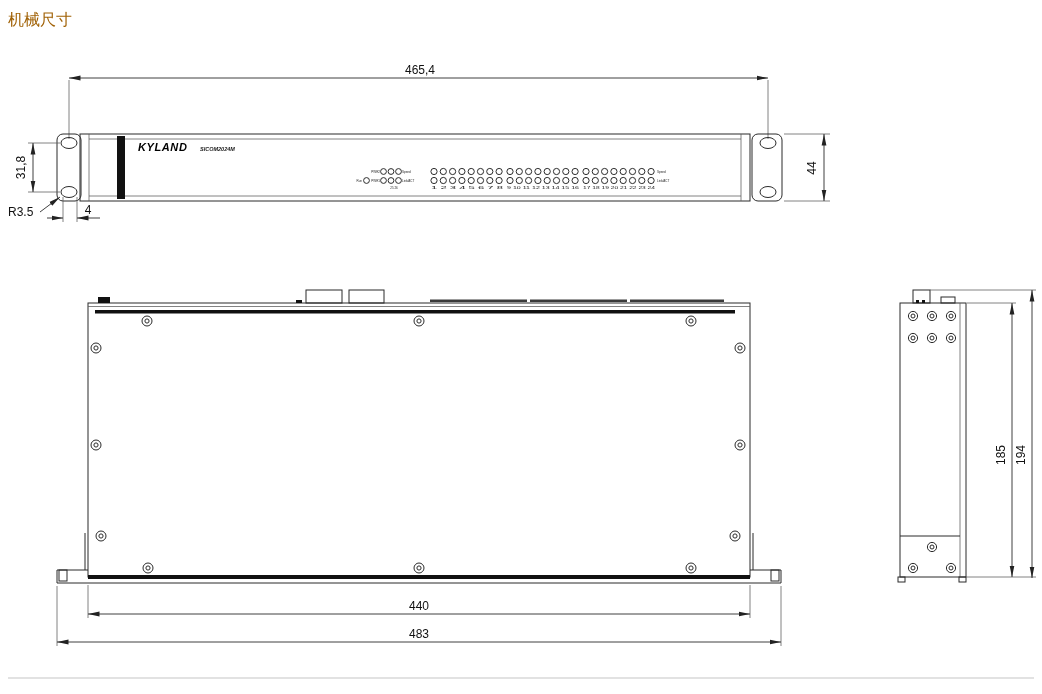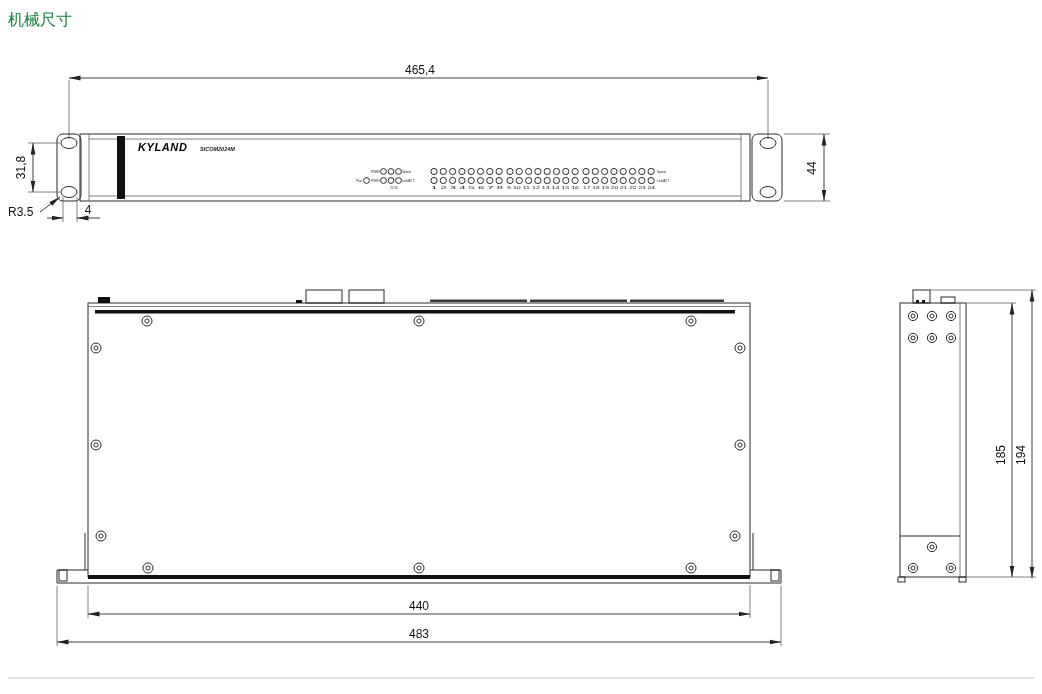--- a/index.html
+++ b/index.html
@@ -1,18 +1,18 @@
 <!DOCTYPE html>
 <html><head>
 <meta charset="utf-8">
 <style>
   html,body{margin:0;padding:0;background:#fff;}
   .page{position:relative;width:1042px;height:694px;background:#fff;overflow:hidden;
         font-family:"Liberation Sans",sans-serif;}
-  .title{position:absolute;left:8px;top:10px;font-size:16px;color:#15803d;}
+  .title{position:absolute;left:8px;top:10px;font-size:16px;color:#a16207;}
   svg{position:absolute;overflow:visible;}
   .ln{stroke:#2b2b2b;stroke-width:1;fill:none;}
   .tn{stroke:#5a5a5a;stroke-width:0.75;fill:none;}
   .dm{stroke:#2b2b2b;stroke-width:0.9;fill:none;}
   .fill-dark{fill:#111;stroke:none;}
   .vent{fill:#3a3a3a;stroke:none;}
   text{fill:#111;font-family:"Liberation Sans",sans-serif;}
   .dimtxt{font-size:12px;}
   .t3{font-size:3px;fill:#222;}
   .logo{font-size:11px;font-weight:bold;font-style:italic;letter-spacing:0.6px;fill:#000;}

